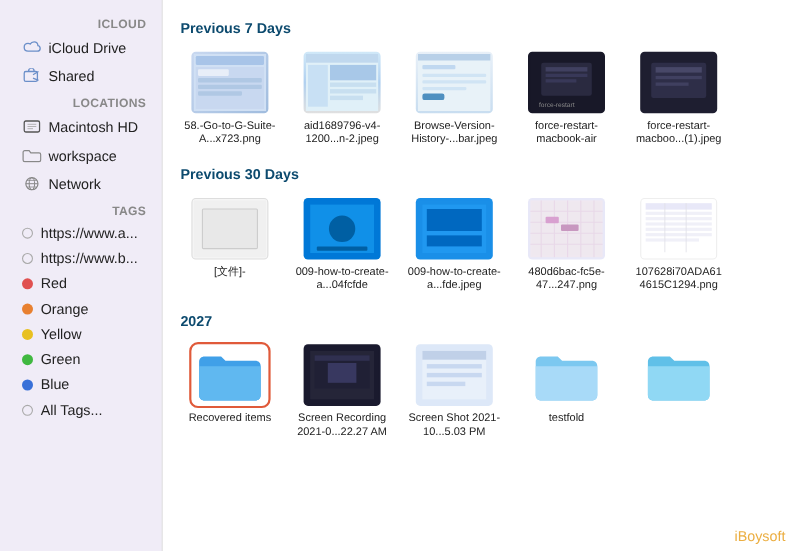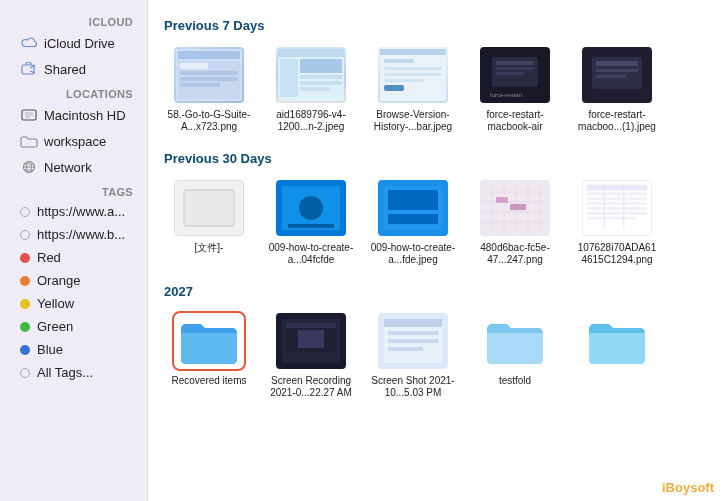--- a/index.html
+++ b/index.html
@@ -167,21 +167,21 @@
       word-break: break-word;
       line-height: 1.2;
       max-width: 88px;
     }
 
     .watermark {
       position: fixed;
       bottom: 6px;
       right: 8px;
       font-size: 13px;
-      font-weight: 700;
+      font-weight: 400;
       color: #e8a020;
       opacity: 0.85;
       pointer-events: none;
       z-index: 100;
     }
   </style>
 </head>
 <body>
 
 <div class="sidebar">

